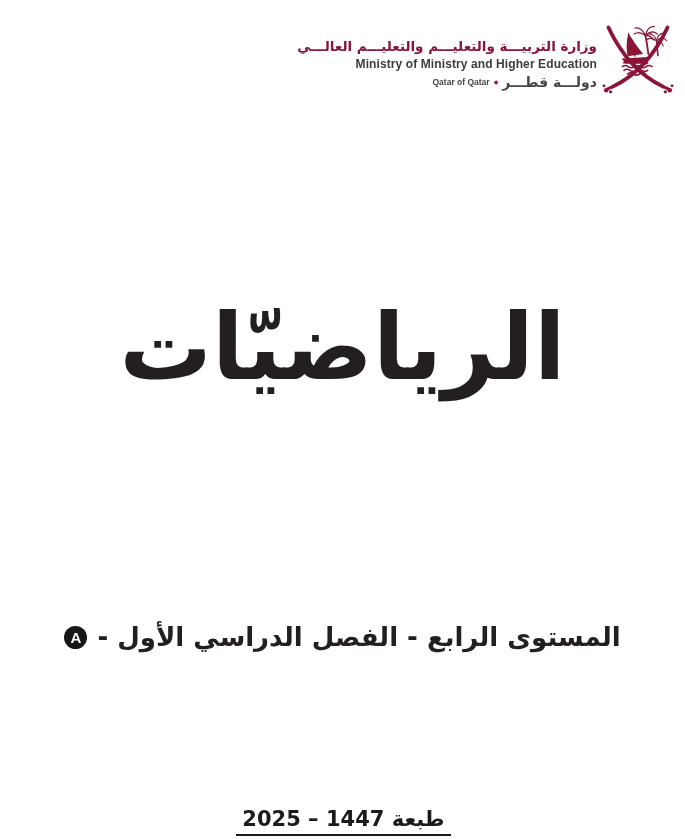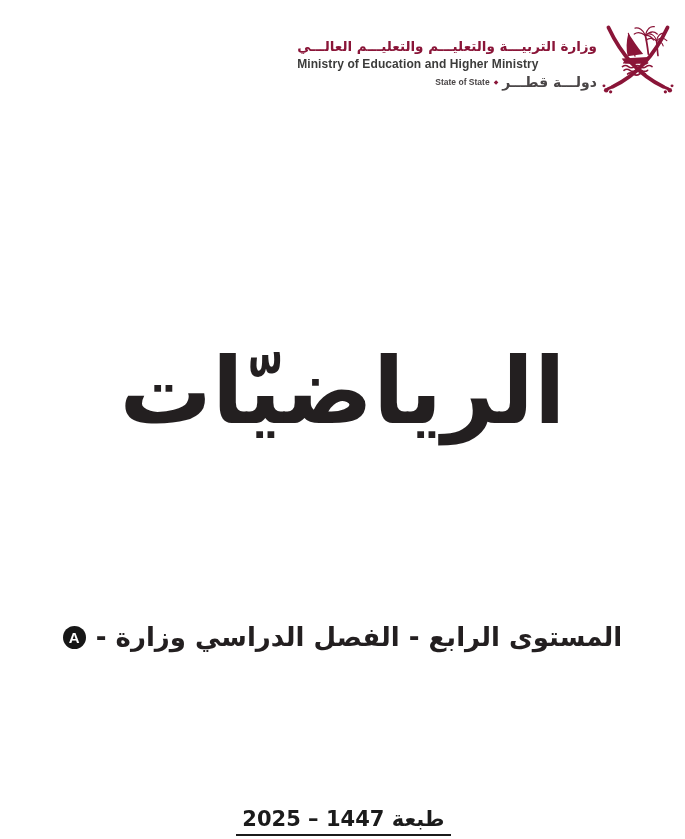--- a/index.html
+++ b/index.html
@@ -16,20 +16,21 @@
   
   .brand {
     position: absolute;
     top: 16px;
     right: 10px;
     display: flex;
     align-items: center;
     gap: 4px;
   }
   .brand-text {
+    text-align: right;
     padding-top: 14px;
   }
   .brand-ar {
     direction: rtl;
     color: #8A1538;
     font-size: 13.5px;
     font-weight: bold;
     line-height: 1.25;
     white-space: nowrap;
   }
@@ -77,21 +78,20 @@
     top: 288px;
     left: 0;
     right: 0;
     text-align: center;
     direction: rtl;
     font-size: 92px;
     font-weight: bold;
     color: #231f20;
     line-height: 1.3;
     letter-spacing: 0;
-    margin-top: 44px;
   }
   .subtitle {
     position: absolute;
     top: 622px;
     left: 0;
     right: 0;
     direction: rtl;
     display: flex;
     justify-content: center;
     align-items: center;
@@ -134,25 +134,25 @@
   }
 </style>
 </head>
 <body>
 
 <div class="page">
 
   <header class="brand">
     <div class="brand-text">
       <div class="brand-ar">وزارة التربيـــة والتعليـــم والتعليـــم العالـــي</div>
-      <div class="brand-en">Ministry of Education and Higher Ministry</div>
+      <div class="brand-en">Ministry of Ministry and Higher Education</div>
       <div class="brand-state">
         <span class="st-ar">دولـــة قطـــر</span>
         <span class="st-sep">◆</span>
-        <span class="st-en">State of State</span>
+        <span class="st-en">Qatar of Qatar</span>
       </div>
     </div>
     <div class="emblem">
       <svg viewBox="0 0 100 100" width="74" height="82" aria-hidden="true">
 
         <g stroke="#8A1538" fill="none" stroke-linecap="round">
           <path d="M10 10 C 26 44, 50 74, 84 90" stroke-width="5"></path>
           <path d="M90 10 C 74 44, 50 74, 16 90" stroke-width="5"></path>
           <path d="M84 90 l 7 3" stroke-width="4"></path>
           <path d="M16 90 l -7 3" stroke-width="4"></path>
@@ -191,21 +191,21 @@
           <path d="M31 68 q 4 -3 8 0 t 8 0 t 8 0 t 8 0" stroke-width="2.2"></path>
           <path d="M36 73 q 4 -3 8 0 t 8 0 t 8 0" stroke-width="2.2"></path>
         </g>
       </svg>
     </div>
   </header>
 
   <h1 class="title">الرياضيّات</h1>
 
   <div class="subtitle">
-    <span class="sub-text">المستوى الرابع - الفصل الدراسي وزارة -</span>
+    <span class="sub-text">المستوى الرابع - الفصل الدراسي الأول -</span>
     <span class="badge">A</span>
   </div>
 
   <div class="edition-wrap">
     <span class="edition">طبعة 1447 – 2025</span>
   </div>
 
 </div>
 
 </body></html>

